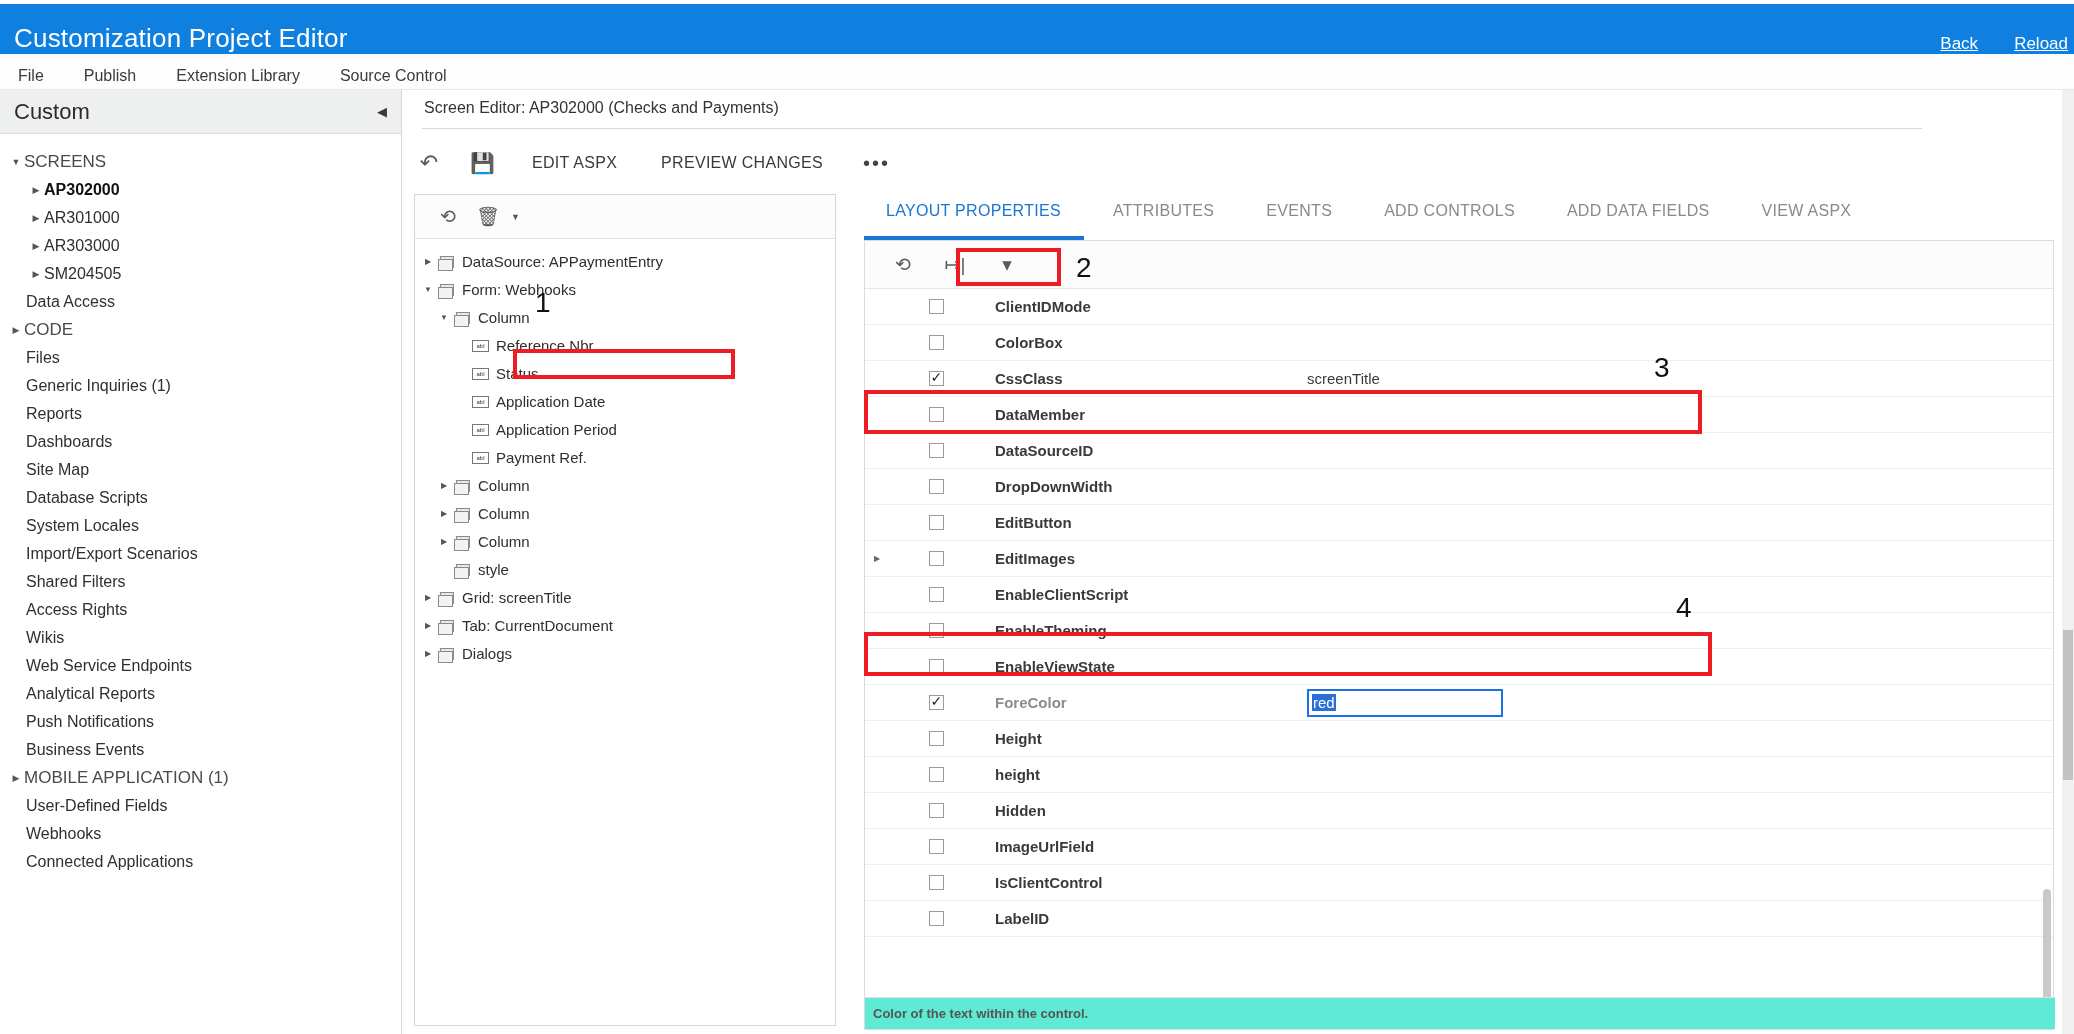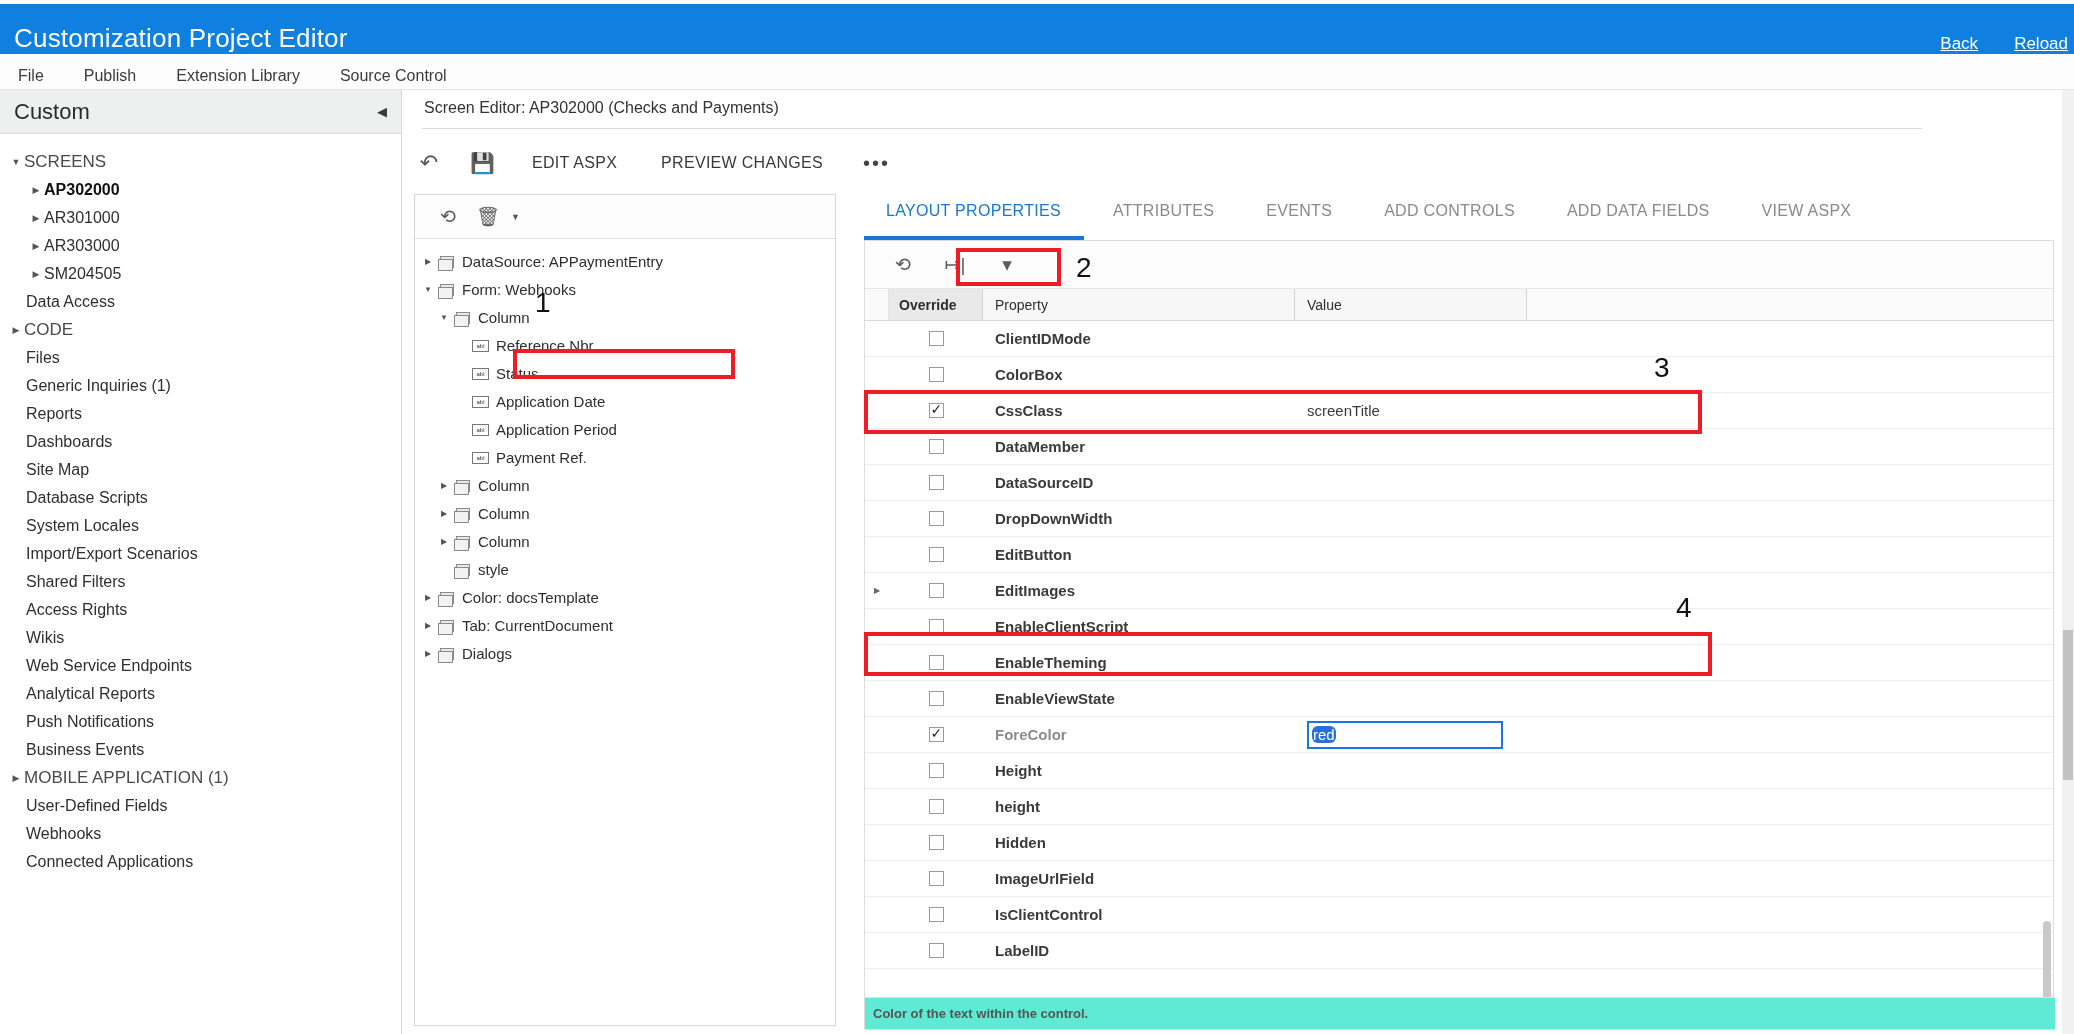--- a/index.html
+++ b/index.html
@@ -215,21 +215,21 @@
   }
   .g-prop { width:312px; flex:0 0 312px; padding-left:12px;font-weight:bold; }
   .g-val { width:232px; flex:0 0 232px; padding-left:12px;
            display:flex; align-items:center; }
   .g-prop-dim { color:#8c8c8c; }
   .val-input {
     width:196px; height:28px; border:2px solid #1a73e8; background:#fff;
     display:flex; align-items:center; padding-left:3px;
   }
   .val-sel {
-    background:#2a6fd6; color:#fff; font-size:15px; padding:0 1px;border-radius:6px;
+    background:#2a6fd6; color:#fff; font-size:15px; padding:0 1px;
   }
   .statusbar {
     position:absolute; left:0; bottom:0; width:1190px; height:32px;
     border-top:1px solid #e0e0e0; background:#5eead4;
     display:flex; align-items:center; padding-left:8px;
     font-size:13px; color:#555; font-weight:bold;
   }
   .vscroll {
     position:absolute; right:2px; top:600px; width:8px; height:140px;
     background:#c9c9c9; border-radius:4px;
@@ -461,21 +461,21 @@
             <span class="t-ico">
               <span class="ico-stack"></span>
             </span>
             <span class="t-label">style</span>
           </div>
           <div class="t-row ind0">
             <span class="t-caret">▶</span>
             <span class="t-ico">
               <span class="ico-stack"></span>
             </span>
-            <span class="t-label">Color: docsTemplate</span>
+            <span class="t-label">Grid: screenTitle</span>
           </div>
           <div class="t-row ind0">
             <span class="t-caret">▶</span>
             <span class="t-ico">
               <span class="ico-stack"></span>
             </span>
             <span class="t-label">Tab: CurrentDocument</span>
           </div>
           <div class="t-row ind0">
             <span class="t-caret">▶</span>
@@ -501,27 +501,20 @@
         </div>
       <div class="tab-underline"></div>
 
       <div class="grid-wrap">
         <div class="grid-toolbar">
           <div class="gt-icon">⟲</div>
           <div class="gt-icon">↦|</div>
           <div class="gt-icon">▾</div>
         </div>
 
-        <div class="grid-head">
-          <div class="gh-blank"></div>
-          <div class="gh-override">Override</div>
-          <div class="gh-prop">Property</div>
-          <div class="gh-val">Value</div>
-          <div class="gh-rest"></div>
-        </div>
 
         <div class="grid-rows" id="grid-rows">
           <div class="g-row">
               <span class="g-exp"></span>
               <span class="g-chk">
                 <span class="chkbox"></span>
               </span>
               <span class="g-prop">ClientIDMode</span>
               <span class="g-val">
                 <span></span>

